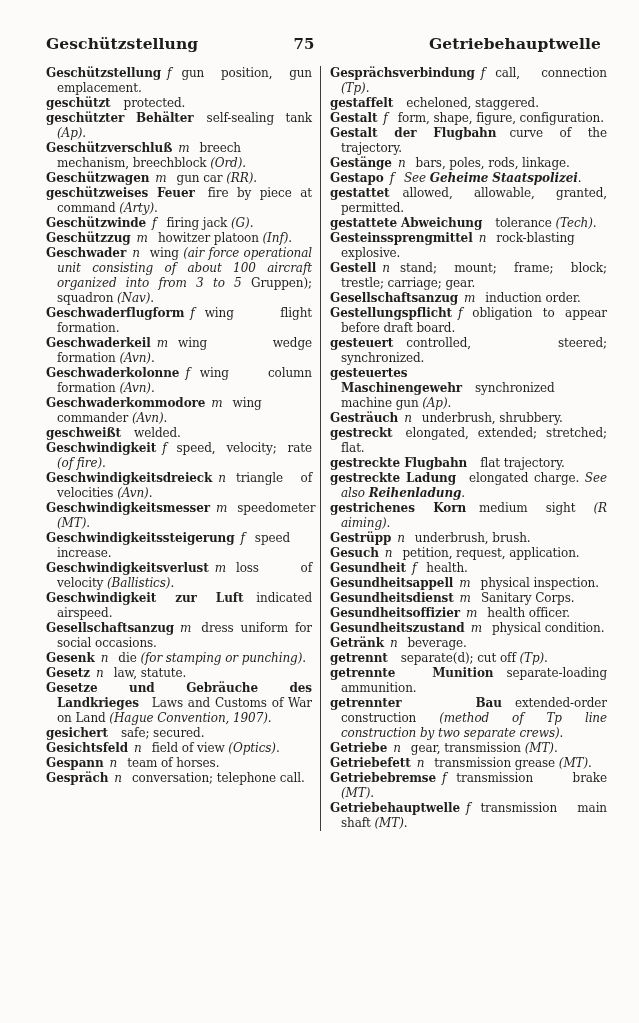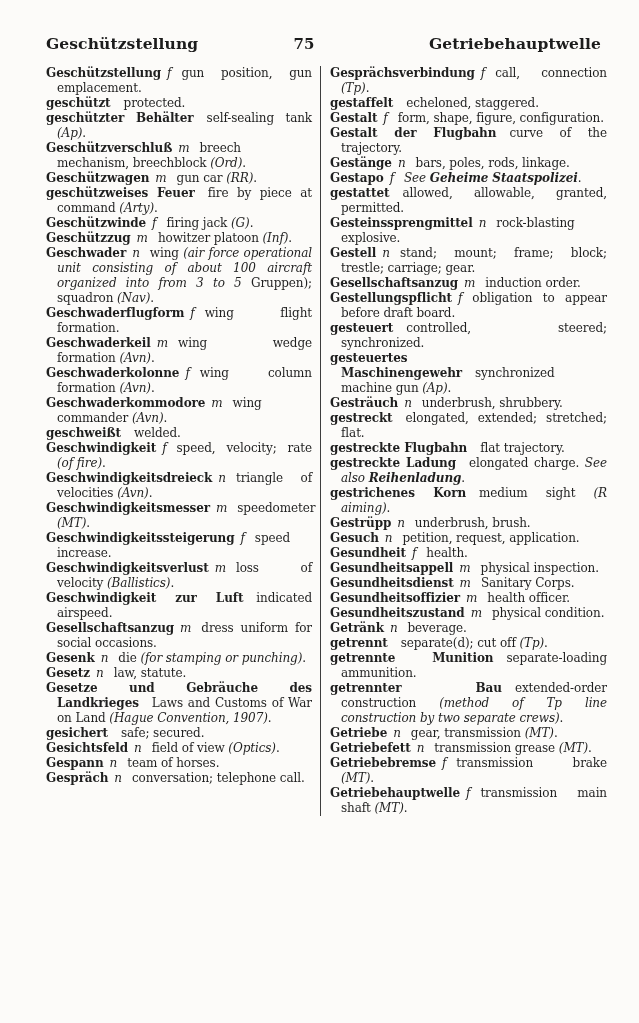--- a/index.html
+++ b/index.html
@@ -76,20 +76,21 @@
       </div>
     <div class="divider"></div>
     <div class="col-right">
         <div class="entry"><span class="hw">Gesprächsverbindung</span><span class="g">f</span><span class="tx">call, connection </span><span class="it">(Tp)</span><span class="tx">.</span></div>
         <div class="entry"><span class="hw hw-wide">gestaffelt</span><span class="tx">echeloned, staggered.</span></div>
         <div class="entry"><span class="hw">Gestalt</span><span class="g">f</span><span class="tx">form, shape, figure, configuration.</span></div>
         <div class="entry"><span class="hw hw-wide">Gestalt der Flugbahn</span><span class="tx">curve of the trajectory.</span></div>
         <div class="entry"><span class="hw">Gestänge</span><span class="g">n</span><span class="tx">bars, poles, rods, linkage.</span></div>
         <div class="entry"><span class="hw">Gestapo</span><span class="g">f</span><span class="it">See </span><span class="bd">Geheime Staatspolizei</span><span class="tx">.</span></div>
         <div class="entry"><span class="hw hw-wide">gestattet</span><span class="tx">allowed, allowable, granted, permitted.</span></div>
+        <div class="entry"><span class="hw hw-wide">gestattete Abweichung</span><span class="tx">tolerance </span><span class="it">(Tech)</span><span class="tx">.</span></div>
         <div class="entry"><span class="hw">Gesteinssprengmittel</span><span class="g">n</span><span class="tx">rock-blasting explosive.</span></div>
         <div class="entry"><span class="hw">Gestell</span><span class="g">n</span><span class="tx">stand; mount; frame; block; trestle; carriage; gear.</span></div>
         <div class="entry"><span class="hw">Gesellschaftsanzug</span><span class="g">m</span><span class="tx">induction order.</span></div>
         <div class="entry"><span class="hw">Gestellungspflicht</span><span class="g">f</span><span class="tx">obligation to appear before draft board.</span></div>
         <div class="entry"><span class="hw hw-wide">gesteuert</span><span class="tx">controlled, steered; synchronized.</span></div>
         <div class="entry"><span class="hw hw-wide">gesteuertes Maschinengewehr</span><span class="tx">synchronized machine gun </span><span class="it">(Ap)</span><span class="tx">.</span></div>
         <div class="entry"><span class="hw">Gesträuch</span><span class="g">n</span><span class="tx">underbrush, shrubbery.</span></div>
         <div class="entry"><span class="hw hw-wide">gestreckt</span><span class="tx">elongated, extended; stretched; flat.</span></div>
         <div class="entry"><span class="hw hw-wide">gestreckte Flugbahn</span><span class="tx">flat trajectory.</span></div>
         <div class="entry"><span class="hw hw-wide">gestreckte Ladung</span><span class="tx">elongated charge. </span><span class="it">See also </span><span class="bd">Reihenladung</span><span class="tx">.</span></div>

